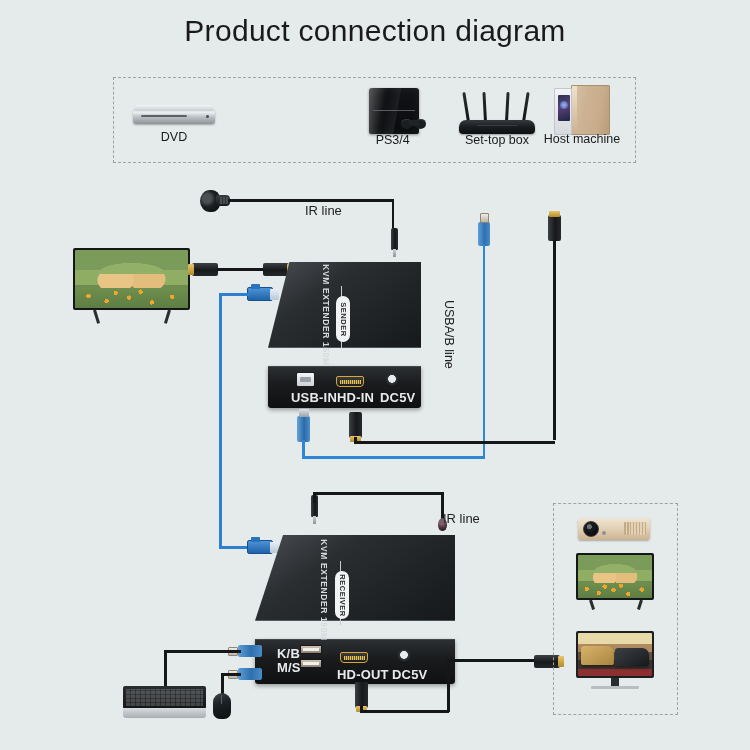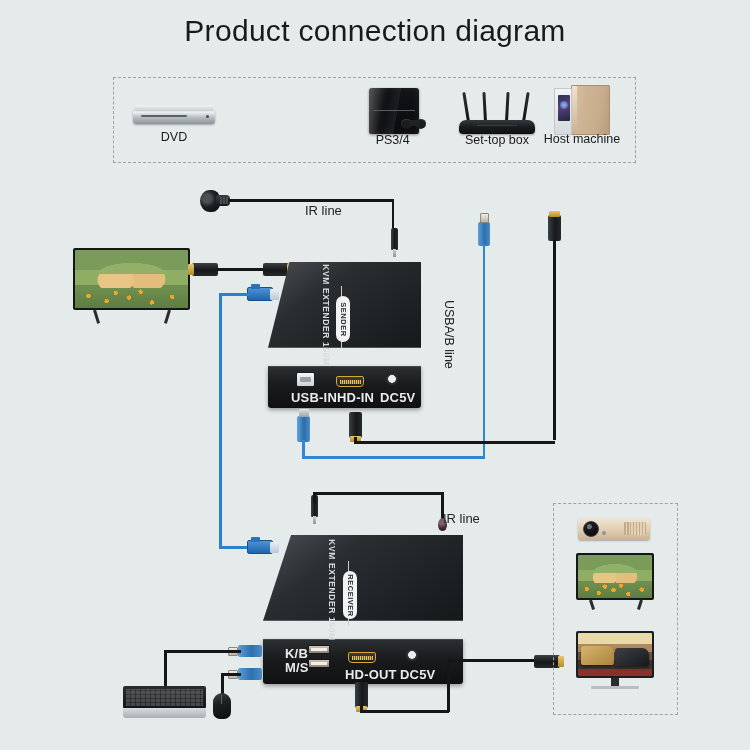--- a/index.html
+++ b/index.html
@@ -630,21 +630,21 @@
 
   <div class="plug-jack down" style="left:311px; top:495px;">
     <div class="pin"></div>
   </div>
   <div class="wire v" style="left:313px; top:493px; height:10px;"></div>
   <div class="wire h" style="left:313px; top:492px; width:130px;"></div>
   <div class="wire v" style="left:441px; top:492px; height:29px;"></div>
   <div class="ir-emit" style="left:438px; top:518px;"></div>
   <div class="lbl" style="left:443px; top:511px;">IR line</div>
 
-  <div class="extender" id="receiver" style="left:263px; top:535px; width:200px; height:150px;">
+  <div class="extender" id="receiver" style="left:255px; top:535px; width:200px; height:150px;">
     <div class="ext-top" style="width:200px; height:110px;"></div>
     <div class="ext-face" style="top:104px; width:200px; height:45px;"></div>
 
     <div class="ext-brand" style="left:18px; top:50px; transform: rotate(90deg);">KVM EXTENDER 150M</div>
     <div class="ext-rule" style="left:85px; top:26px; width:1.4px; height:64px;"></div>
     <div class="ext-pill" style="left:80px; top:36px; width:14px; height:48px;">
       <span style="transform: rotate(90deg);">RECEIVER</span>
     </div>
 
     <div class="port usb-a-port" style="left:45px; top:110px;"></div>

